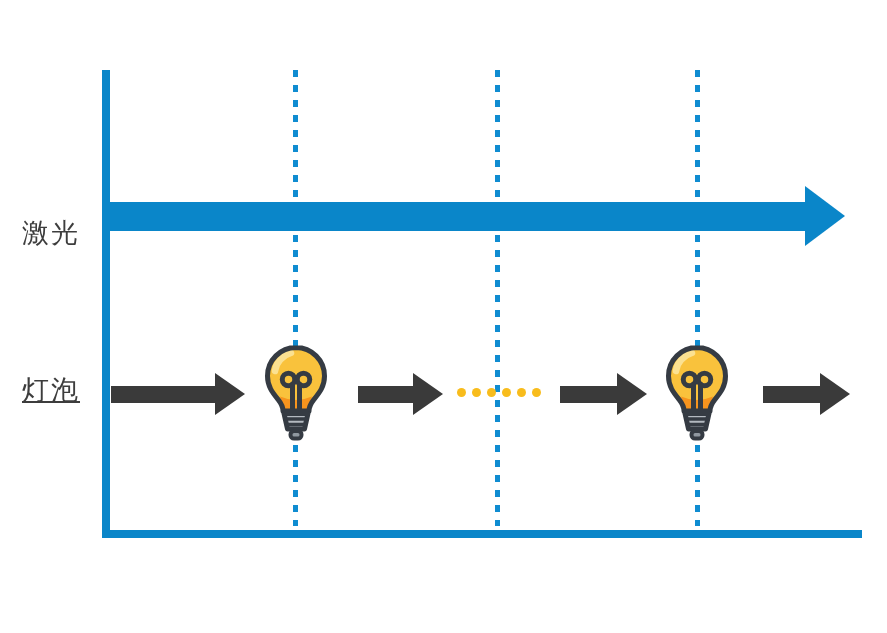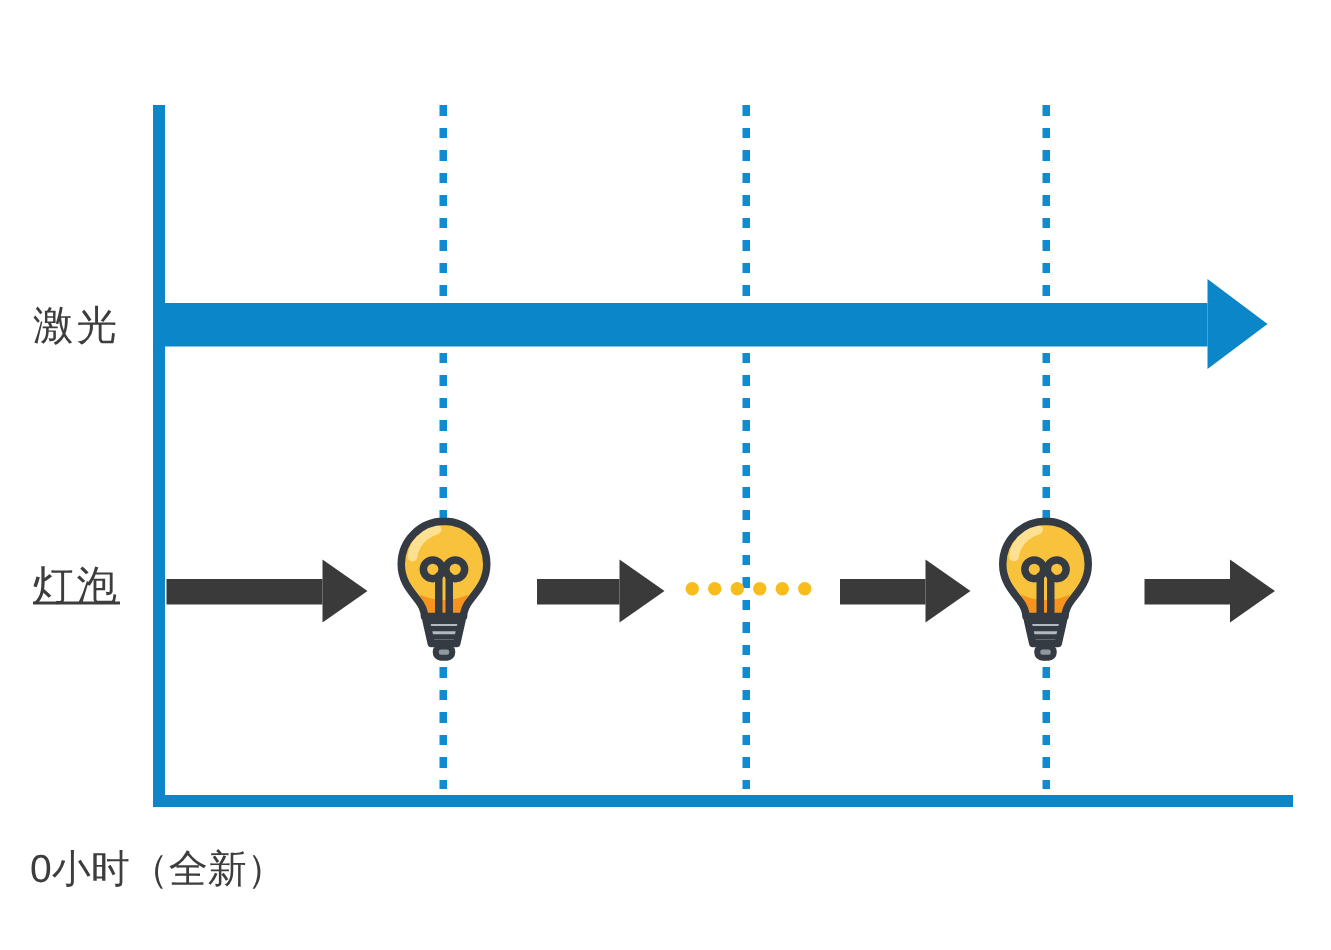--- a/index.html
+++ b/index.html
@@ -13,21 +13,21 @@
   
   .gridline{
     position:absolute;top:70px;width:5px;height:456px;
     background:repeating-linear-gradient(to bottom,var(--dashed_blue,#0f8cd1) 0 7px,transparent 7px 15px);
   }
   .gridline.g1{left:293px;}
   .gridline.g2{left:495px;}
   .gridline.g3{left:695px;}
   
   .row-label{position:absolute;left:22px;font-size:27px;letter-spacing:2px;color:var(--text,#3d3d3d);}
-  .row-label.laser{top:199px;}
+  .row-label.laser{top:215px;}
   .row-label.bulb{top:372px;text-decoration:underline;}
   
   .laser-arrow{position:absolute;left:103px;top:186px;display:flex;align-items:center;height:60px;}
   .laser-arrow .shaft{width:702px;height:29px;background:var(--laser_blue,#0a86c9);}
   .laser-arrow .head{width:0;height:0;border-top:30px solid transparent;border-bottom:30px solid transparent;border-left:40px solid var(--laser_blue,#0a86c9);}
   
   .darrow{position:absolute;top:373px;display:flex;align-items:center;height:42px;}
   .darrow .shaft{height:17px;background:var(--arrow_dark,#3a3a3a);}
   .darrow .head{width:0;height:0;border-top:21px solid transparent;border-bottom:21px solid transparent;border-left:30px solid var(--arrow_dark,#3a3a3a);}
   .darrow.a1{left:111px;} .darrow.a1 .shaft{width:104px;}
@@ -122,15 +122,14 @@
 
   <svg class="bulb-icon b2" viewBox="0 0 72 106">
     <use href="#bulb-def"></use>
   </svg>
 
   <div class="darrow a4">
     <div class="shaft"></div>
     <div class="head"></div>
   </div>
 
-  <div class="axis-label start">0小时（全新）</div>
 
 </div>
 
 </body></html>

